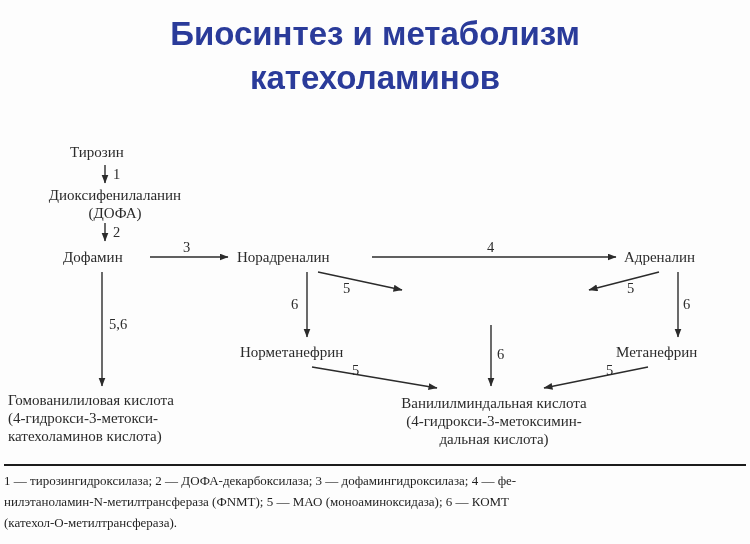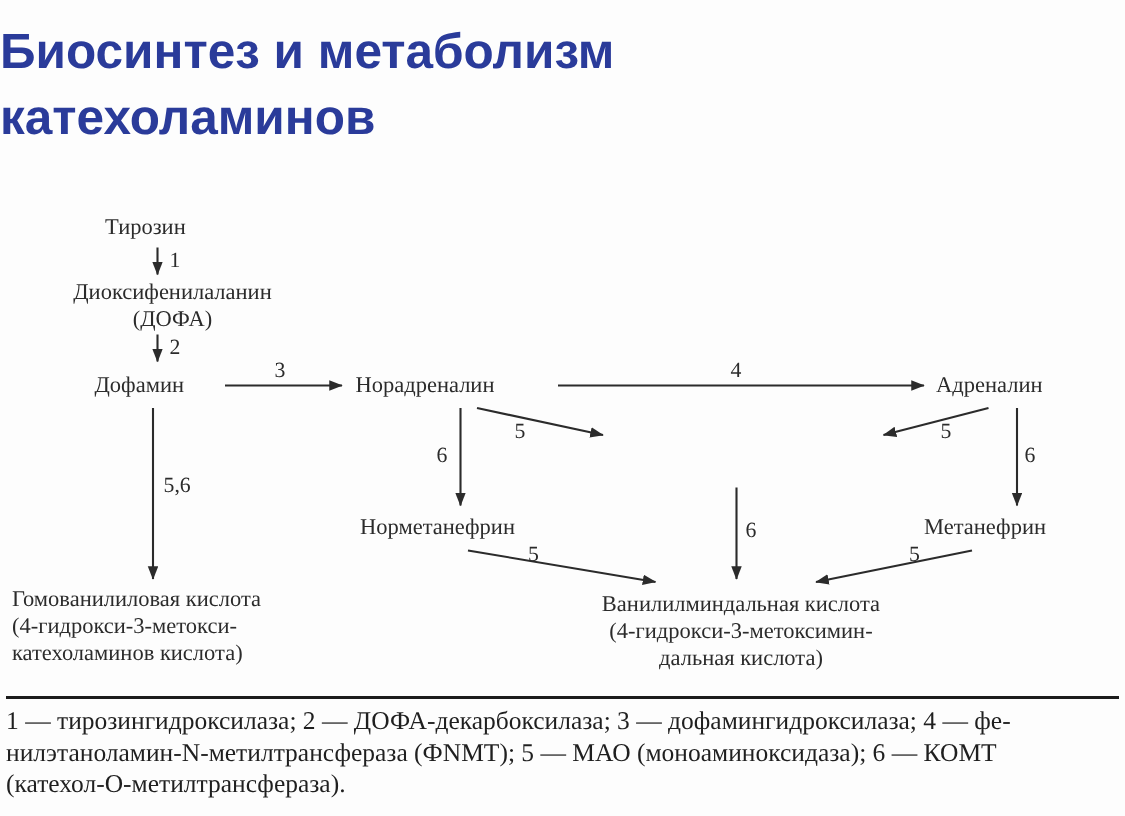--- a/index.html
+++ b/index.html
@@ -5,40 +5,41 @@
   * { margin:0; padding:0; box-sizing:border-box; }
   html,body { width:750px; height:544px; }
   body { background:#fdfdfd; }
   .page {
     position:relative; width:750px; height:544px;
     background:#fdfdfd; overflow:hidden;
     font-family:"Liberation Serif", serif; color:#2b2b2b;
   }
   .title {
     position:absolute; top:12px; left:0; width:100%;
+    text-align:center;
     font-family:"Liberation Sans", sans-serif;
     font-weight:bold; font-size:33px; line-height:44px;
     color:#2a3b9a;
   }
   .arrows { position:absolute; left:0; top:0; pointer-events:none; }
   .node {
     position:absolute; font-size:15px; line-height:18px;
     white-space:nowrap;
   }
   .node.center { text-align:center; }
   .arrow-label {
     position:absolute; font-size:14.5px; line-height:15px;
     color:#2b2b2b;
   }
   .divider {
     position:absolute; left:4px; top:464px; width:742px; height:2px;
     background:#1c1c1c;
   }
   .legend-line {
-    position:absolute; left:4px; font-size:17px; line-height:18px;
+    position:absolute; left:4px; font-size:13px; line-height:18px;
     white-space:nowrap; color:#1f1f1f;
   }
 </style>
 </head>
 <body>
 
 <div class="page">
 
   <div class="title">
     <div>Биосинтез и метаболизм</div>

